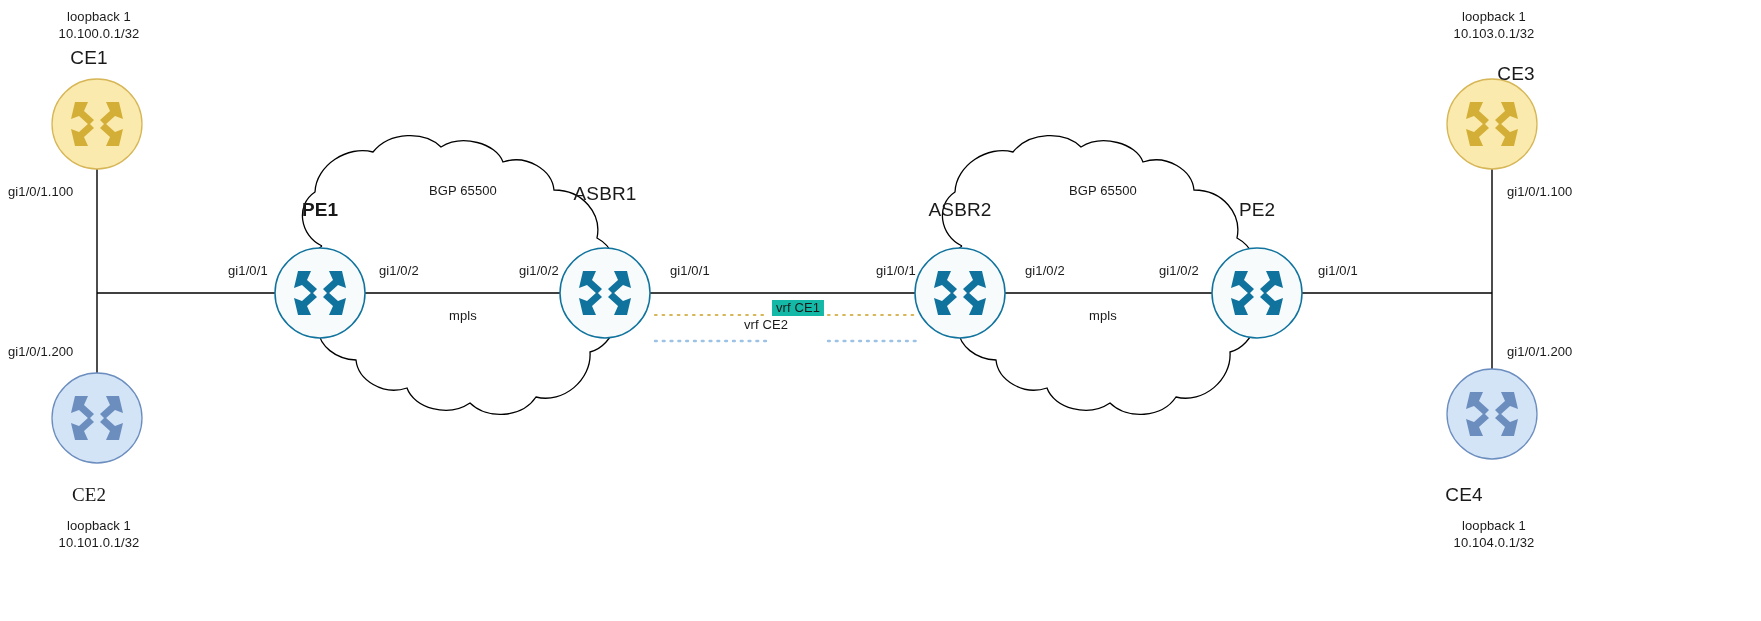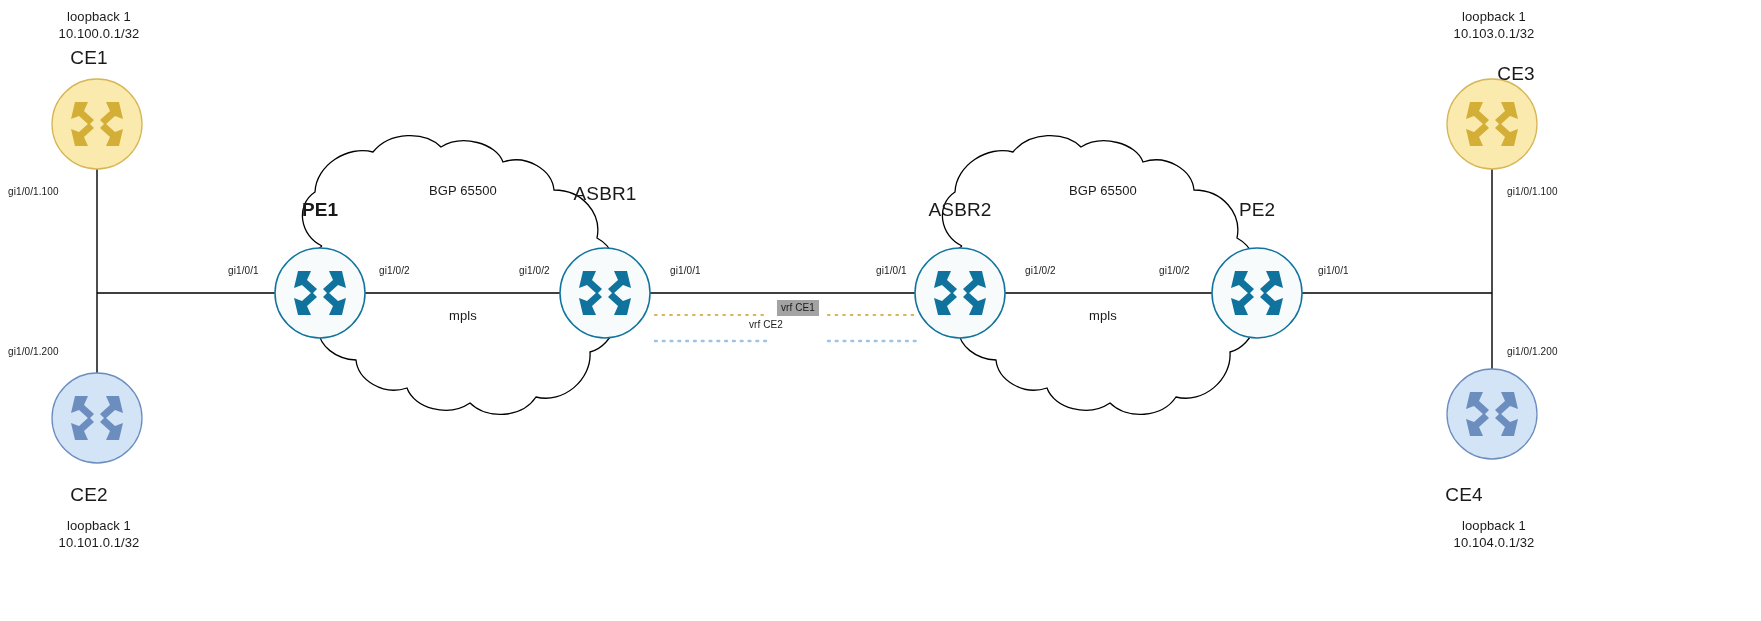--- a/index.html
+++ b/index.html
@@ -39,21 +39,21 @@
     transform: translateX(-50%);
     text-align: center;
   }
   .lbl.twoline {
     line-height: 17px;
   }
   .node-label {
     font-size: 19px;
   }
   .link-label {
-    font-size: 10px;
+    font-size: 13px;
   }
 </style>
 </head>
 <body>
 
 <div id="diagram-root">
 
   <svg id="topology-svg" viewBox="0 0 1761 621" xmlns="http://www.w3.org/2000/svg">
     <defs>
 
@@ -238,21 +238,21 @@
   <div class="lbl center twoline" style="left:99px; top:517px;">
     <div>loopback 1</div>
     <div>10.101.0.1/32</div>
   </div>
   <div class="lbl center twoline" style="left:1494px; top:517px;">
     <div>loopback 1</div>
     <div>10.104.0.1/32</div>
   </div>
 
   <div class="lbl center node-label" style="left:89px; top:50px;">CE1</div>
-  <div class="lbl center node-label" style="left:89px; top:487px;">CE2</div>
+  <div class="lbl center node-label" style="left:89px; top:487px;font-family:Liberation Serif, serif;">CE2</div>
   <div class="lbl center node-label" style="left:320px; top:202px;font-weight:bold;">PE1</div>
   <div class="lbl center node-label" style="left:605px; top:186px;">ASBR1</div>
   <div class="lbl center node-label" style="left:960px; top:202px;">ASBR2</div>
   <div class="lbl center node-label" style="left:1257px; top:202px;">PE2</div>
   <div class="lbl center node-label" style="left:1492px; top:66px;margin-left:24px;">CE3</div>
   <div class="lbl center node-label" style="left:1464px; top:487px;">CE4</div>
 
   <div class="lbl link-label" style="left:8px; top:184px;">gi1/0/1.100</div>
   <div class="lbl link-label" style="left:8px; top:344px;">gi1/0/1.200</div>
   <div class="lbl link-label" style="left:228px; top:263px;">gi1/0/1</div>
@@ -264,16 +264,16 @@
   <div class="lbl link-label" style="left:1159px; top:263px;">gi1/0/2</div>
   <div class="lbl link-label" style="left:1318px; top:263px;">gi1/0/1</div>
   <div class="lbl link-label" style="left:1507px; top:184px;">gi1/0/1.100</div>
   <div class="lbl link-label" style="left:1507px; top:344px;">gi1/0/1.200</div>
 
   <div class="lbl center" style="left:463px; top:183px;">BGP 65500</div>
   <div class="lbl center" style="left:463px; top:308px;">mpls</div>
   <div class="lbl center" style="left:1103px; top:183px;">BGP 65500</div>
   <div class="lbl center" style="left:1103px; top:308px;">mpls</div>
 
-  <div class="lbl center link-label" style="left:798px; top:300px; background:#a3a3a3; padding:0 4px;">vrf CE1</div>
+  <div class="lbl center link-label" style="left:798px; top:300px; background:#14b8a6; padding:0 4px;">vrf CE1</div>
   <div class="lbl center link-label" style="left:766px; top:317px; background:#ffffff; padding:0 4px;">vrf CE2</div>
 
 </div>
 
 </body></html>

